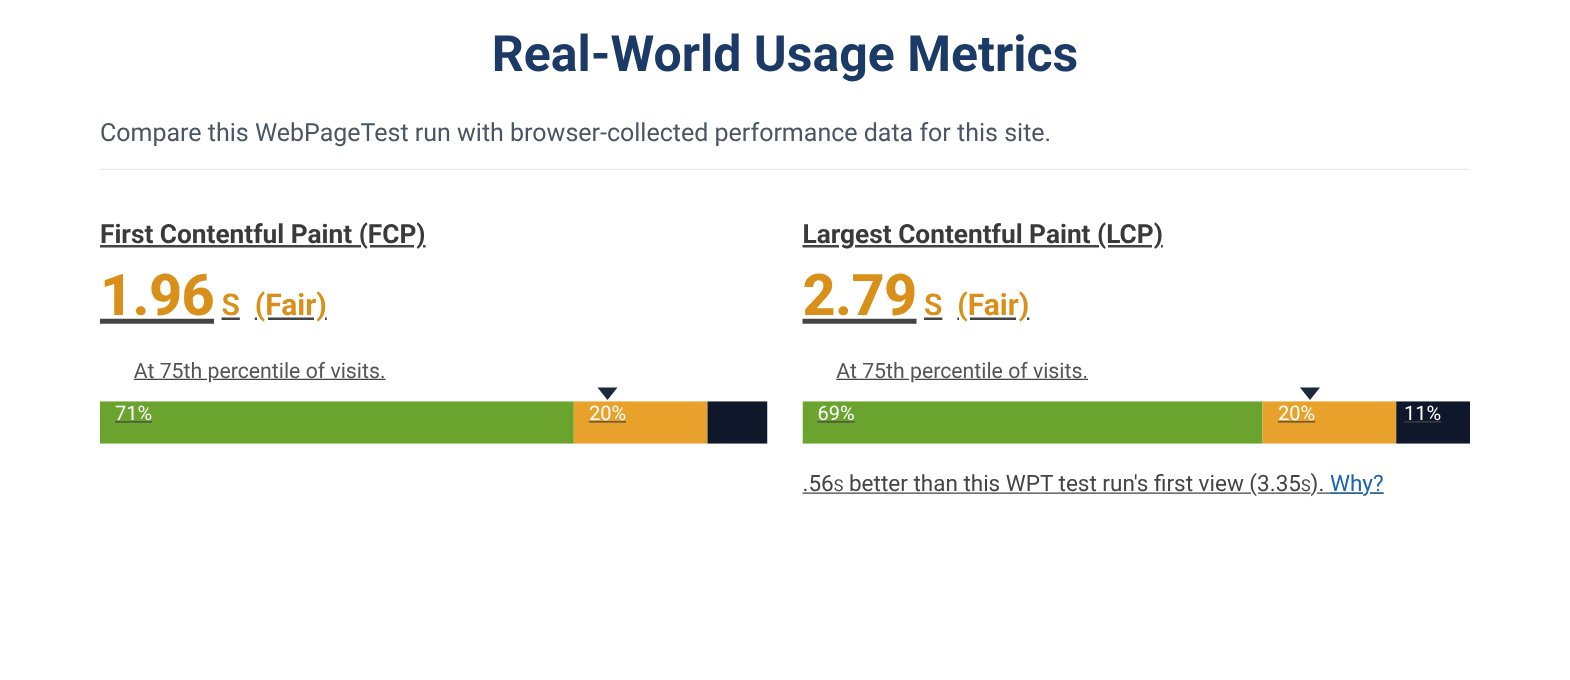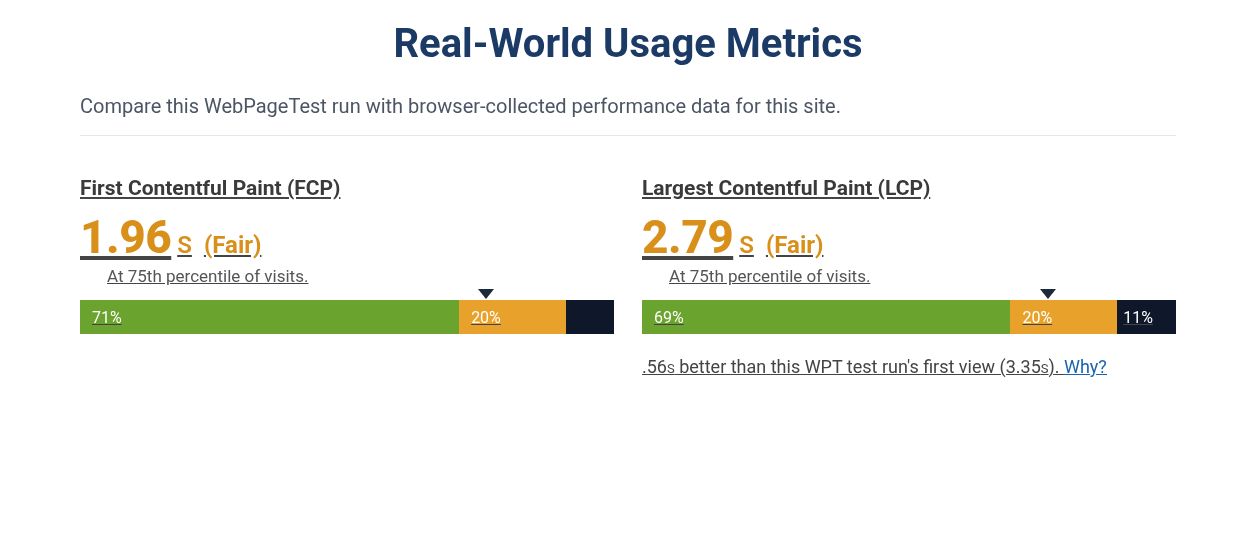--- a/index.html
+++ b/index.html
@@ -43,21 +43,21 @@
     font-size: 21px;
     font-weight: 700;
     color: #3a3a3a;
     margin-bottom: 10px;
   }
   .metric-value-line {
     display: flex;
     align-items: baseline;
     gap: 6px;
     color: #d9901a;
-    margin-bottom: 2px;
+    margin-bottom: 23px;
   }
   .metric-value {
     font-size: 46px;
     font-weight: 800;
     color: #d9901a;
     letter-spacing: -0.5px;
   }
   .metric-unit {
     font-size: 24px;
     font-weight: 600;
@@ -80,21 +80,20 @@
     display: flex;
     height: 34px;
     width: 100%;
     overflow: hidden;
   }
   .bar-seg {
     height: 100%;
     color: #fff;
     font-size: 16px;
     display: flex;
-    align-items: center;
     padding-left: 12px;
     white-space: nowrap;
   }
   .seg-good { background: #6aa32d; }
   .seg-ni   { background: #e8a22b; }
   .seg-poor { background: #0f172a; }
   .marker {
     position: absolute;
     top: -11px;
     width: 0; height: 0;

